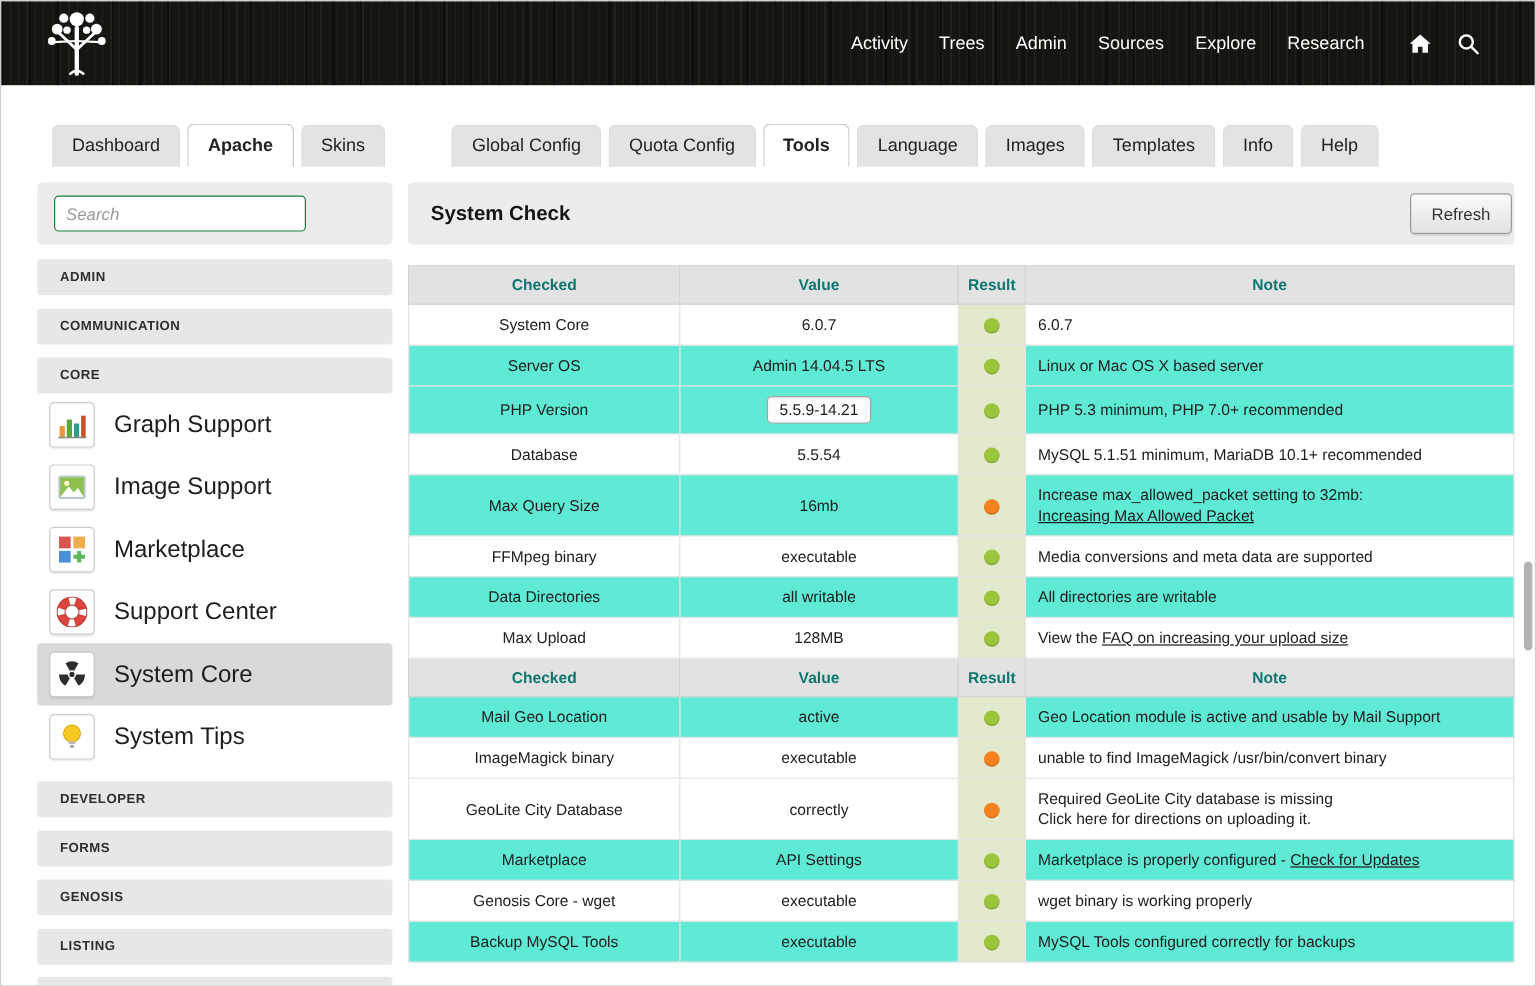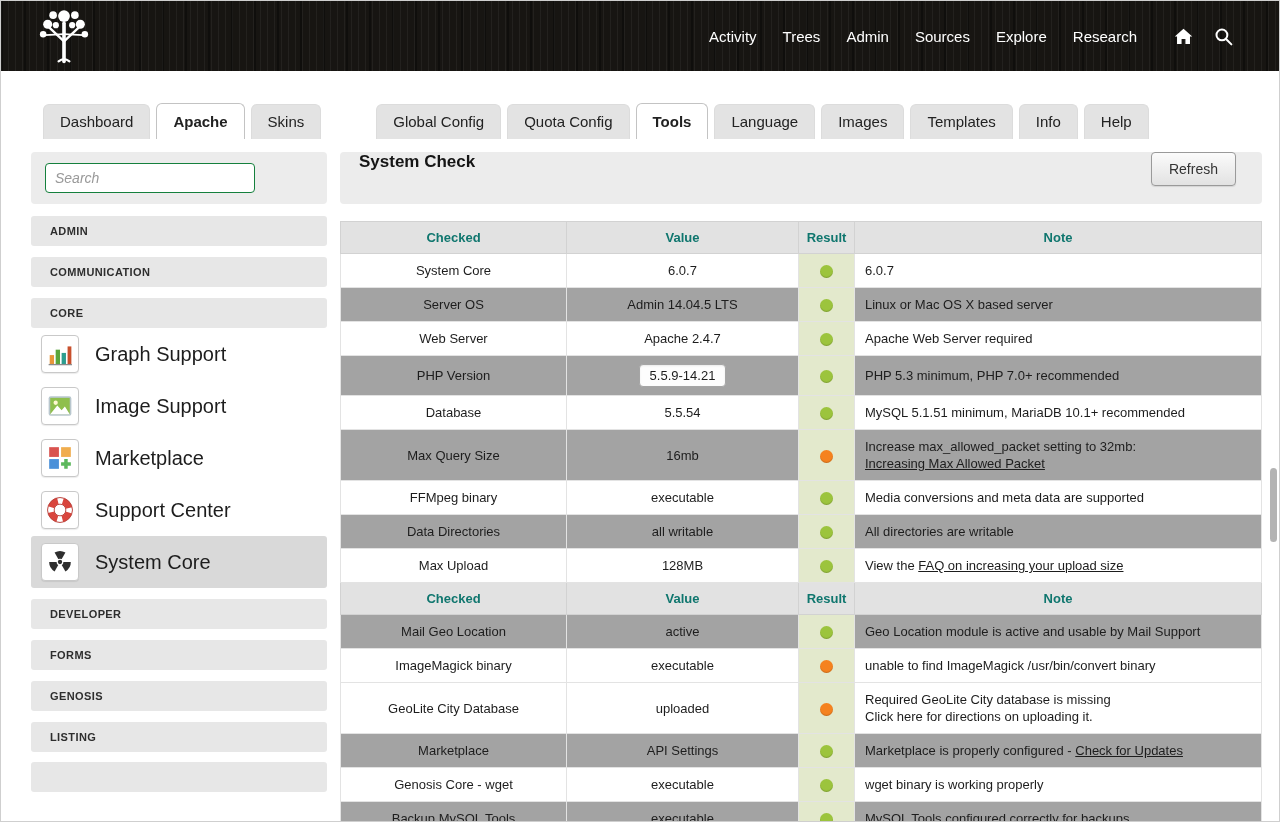--- a/index.html
+++ b/index.html
@@ -50,38 +50,38 @@
   .side-item.selected { background:#d9d9d9; }
   .side-icon { width:38px; height:38px; background:#fff; border:1px solid #c9c9c9; border-radius:4px;
                display:flex; align-items:center; justify-content:center; flex:0 0 38px;
                box-shadow:0 1px 1px rgba(0,0,0,.08); }
   .side-icon svg { width:26px; height:26px; }
   .side-label { margin-left:16px; font-size:20px; color:#1d1d1d; }
   .side-section.partial { margin-top:10px; }
 
   
   .main-header { height:52px; background:#ececec; border-radius:4px;
-                 display:flex; align-items:flex-start; }
+                 display:flex; align-items:center; }
   .page-title { font-size:17px; font-weight:bold; color:#151515; margin-left:19px; }
   .btn { font-family:"Liberation Sans",sans-serif; font-size:14px; color:#333;
          background:linear-gradient(#fbfbfb,#e2e2e2); border:1px solid #9a9a9a; border-radius:4px;
          padding:8px 17px; cursor:pointer; box-shadow:0 1px 1px rgba(0,0,0,.1); }
-  .btn.refresh { margin-left:auto; margin-right:26px; }
+  .btn.refresh { margin-left:auto; margin-right:2px; }
 
   
   .check-table { width:100%; border-collapse:collapse; table-layout:fixed; margin-top:17px;
                  font-size:13px; }
   .check-table th:nth-child(1){ width:226px; }
   .check-table th:nth-child(2){ width:232px; }
   .check-table th:nth-child(3){ width:56px;text-align:center; }
   .check-table th { background:#e2e2e2; border:1px solid #d2d2d2; padding:8px 6px;
                     font-size:13px; font-weight:bold; text-align:center; color:#0f766e; }
   .check-table td { border:1px solid #e3e3e3; padding:8px 6px; vertical-align:middle; line-height:15px; }
   tr.data-row.odd  td { background:#ffffff; }
-  tr.data-row.even td { background:#a3a3a3; }
+  tr.data-row.even td { background:#5eead4; }
   td.c-checked, td.c-value { text-align:center; }
   tr.data-row td.c-result { background:#e3e9cc; text-align:center; }
   td.c-note { padding-left:10px; line-height:17px; }
   .dot { display:inline-block; width:13px; height:13px; border-radius:50%;
          box-shadow:inset 0 -1px 1px rgba(0,0,0,.18); vertical-align:middle; }
   .boxed { display:inline-block; border:1px solid #a5a5a5; border-radius:4px; background:#fdfdfd;
            padding:3px 10px; box-shadow:inset 0 1px 2px rgba(0,0,0,.08); }
   .note-link { color:inherit; text-decoration:underline; cursor:pointer; }
 
   
@@ -218,20 +218,30 @@
                   <path d="M12 12 L7 3.34 A10 10 0 0 1 17 3.34 Z"></path>
                   <path d="M12 12 L7 3.34 A10 10 0 0 1 17 3.34 Z" transform="rotate(120 12 12)"></path>
                   <path d="M12 12 L7 3.34 A10 10 0 0 1 17 3.34 Z" transform="rotate(240 12 12)"></path>
                 </g>
                 <circle cx="12" cy="12" r="3.1" fill="#fff"></circle>
                 <circle cx="12" cy="12" r="2" fill="#2e2e2e"></circle>
               </svg>
             </span>
             <span class="side-label">System Core</span>
           </div>
+          <div class="side-item">
+            <span class="side-icon">
+              <svg viewBox="0 0 24 24">
+                <circle cx="12" cy="9.5" r="6.5" fill="#f8c822" stroke="#d9a400" stroke-width="0.8"></circle>
+                <path d="M9.5 15.5 h5 v2.2 h-5 Z" fill="#b9b9b9"></path>
+                <path d="M10.3 18.6 h3.4 v1.7 h-3.4 Z" fill="#8f8f8f"></path>
+              </svg>
+            </span>
+            <span class="side-label">System Tips</span>
+          </div>
           <div class="side-section">DEVELOPER</div>
           <div class="side-section">FORMS</div>
           <div class="side-section">GENOSIS</div>
           <div class="side-section">LISTING</div>
           <div class="side-section partial"></div>
         </div>
     </aside>
 
     <main class="main">
       <div class="main-header">
@@ -251,26 +261,20 @@
               <td class="c-value">6.0.7</td>
               <td class="c-result"><span class="dot" style="background: rgb(156, 196, 61);"></span></td>
               <td class="c-note"><span>6.0.7</span></td>
             </tr>
             <tr class="data-row even">
               <td class="c-checked">Server OS</td>
               <td class="c-value">Admin 14.04.5 LTS</td>
               <td class="c-result"><span class="dot" style="background: rgb(156, 196, 61);"></span></td>
               <td class="c-note"><span>Linux or Mac OS X based server</span></td>
             </tr>
-            <tr class="data-row odd">
-              <td class="c-checked">Web Server</td>
-              <td class="c-value">Apache 2.4.7</td>
-              <td class="c-result"><span class="dot" style="background: rgb(156, 196, 61);"></span></td>
-              <td class="c-note"><span>Apache Web Server required</span></td>
-            </tr>
             <tr class="data-row even">
               <td class="c-checked">PHP Version</td>
               <td class="c-value"><span class="boxed">5.5.9-14.21</span></td>
               <td class="c-result"><span class="dot" style="background: rgb(156, 196, 61);"></span></td>
               <td class="c-note"><span>PHP 5.3 minimum, PHP 7.0+ recommended</span></td>
             </tr>
             <tr class="data-row odd">
               <td class="c-checked">Database</td>
               <td class="c-value">5.5.54</td>
               <td class="c-result"><span class="dot" style="background: rgb(156, 196, 61);"></span></td>
@@ -313,21 +317,21 @@
               <td class="c-note"><span>Geo Location module is active and usable by Mail Support</span></td>
             </tr>
             <tr class="data-row odd">
               <td class="c-checked">ImageMagick binary</td>
               <td class="c-value">executable</td>
               <td class="c-result"><span class="dot" style="background: rgb(245, 130, 31);"></span></td>
               <td class="c-note"><span>unable to find ImageMagick /usr/bin/convert binary</span></td>
             </tr>
             <tr class="data-row odd">
               <td class="c-checked">GeoLite City Database</td>
-              <td class="c-value">uploaded</td>
+              <td class="c-value">correctly</td>
               <td class="c-result"><span class="dot" style="background: rgb(245, 130, 31);"></span></td>
               <td class="c-note"><span>Required GeoLite City database is missing</span><br><span>Click here for directions on uploading it.</span></td>
             </tr>
             <tr class="data-row even">
               <td class="c-checked">Marketplace</td>
               <td class="c-value">API Settings</td>
               <td class="c-result"><span class="dot" style="background: rgb(156, 196, 61);"></span></td>
               <td class="c-note"><span>Marketplace is properly configured - </span><a class="note-link" href="#">Check for Updates</a></td>
             </tr>
             <tr class="data-row odd">

